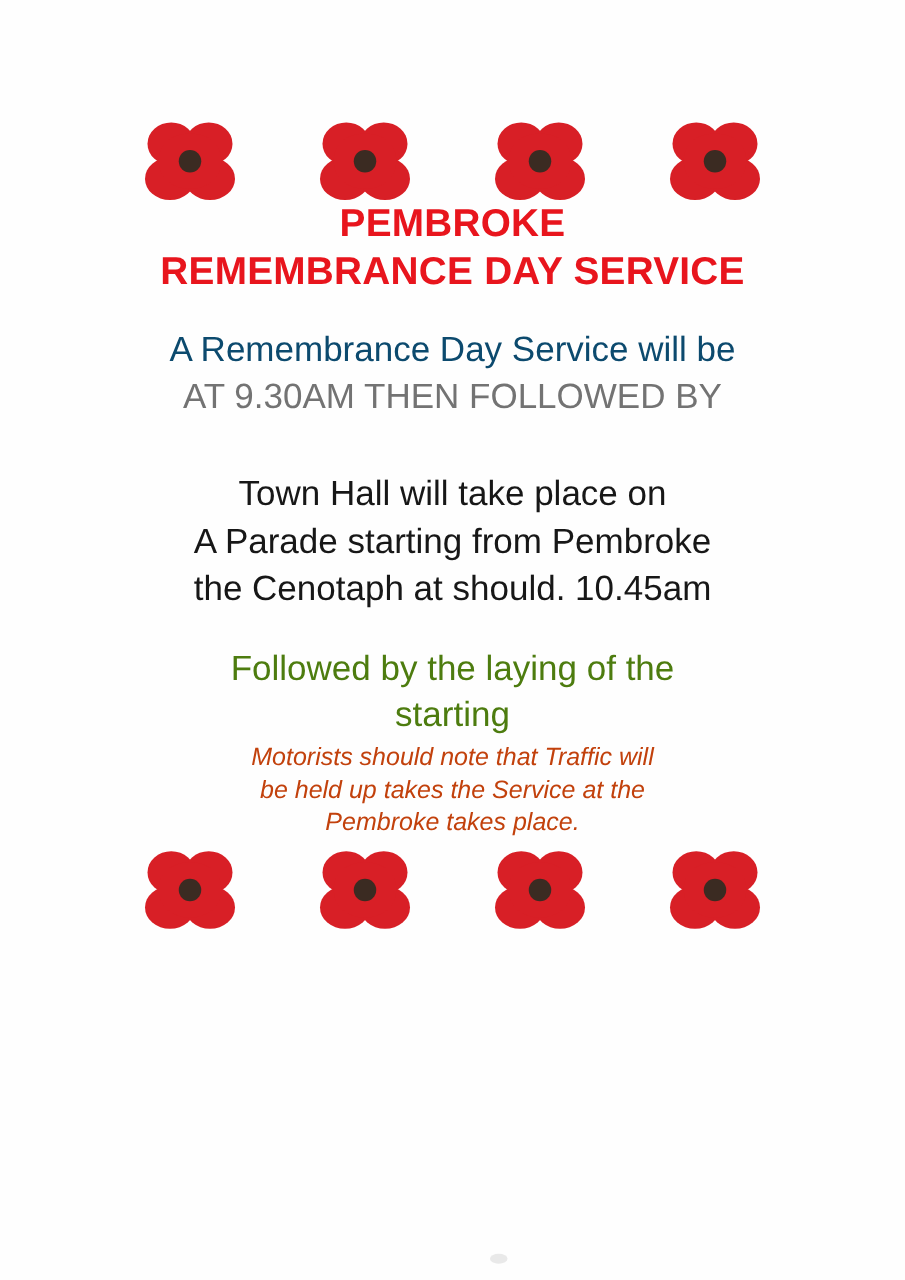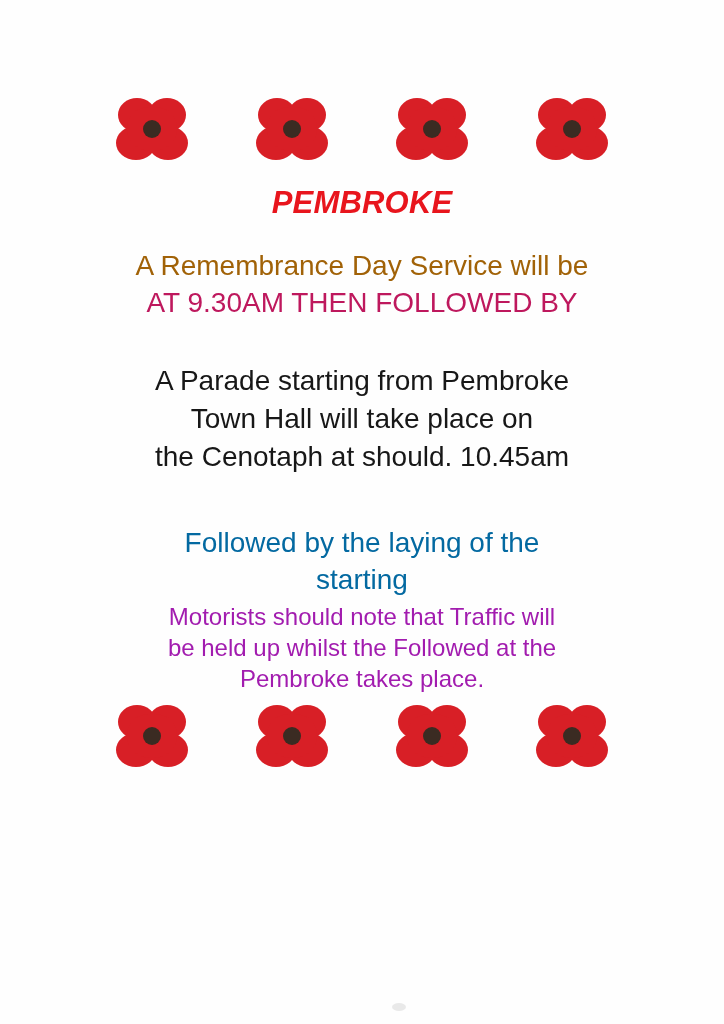--- a/index.html
+++ b/index.html
@@ -67,69 +67,68 @@
 
   
   .content {
     text-align: center;
     padding: 0 40px;
   }
 
   .title {
     color: #e8151d;
     font-weight: bold;
-    font-style: italic;
     font-size: 31px;
     line-height: 1.22;
-    margin-top: 24px;
     letter-spacing: 0.2px;
   }
   .title .line2 { display: block; }
 
   .para {
     margin-top: 26px;
     font-size: 28px;
     line-height: 1.32;
     color: #1b2a4a;
   }
   .para .l { display: block; }
 
   .red {
-    color: #be185d;
+    color: #737373;
   }
   .dark {
     color: #1b2630;
   }
   .navy {
-    color: #a16207;
+    color: #0c4a6e;
   }
 
   .para.parade {
     margin-top: 40px;
     color: #171717;
     font-size: 28px;
     line-height: 1.36;
   }
   .para.parade sup {
     font-size: 0.6em;
     vertical-align: super;
   }
 
   .para.wreaths {
-    margin-top: 48px;
-    color: #0369a1;
+    margin-top: 26px;
+    color: #4d7c0f;
     font-size: 28px;
     line-height: 1.34;
   }
 
   .para.motorists {
     margin-top: 2px;
-    color: #a21caf;
-    font-size: 24px;
+    color: #c2410c;
+    font-size: 20px;
     line-height: 1.30;
+    font-style: italic;
   }
 
   .smudge {
     position: absolute;
     left: 392px;
     top: 1003px;
     width: 14px;
     height: 8px;
     background: #e3e3e3;
     border-radius: 50%;
@@ -173,41 +172,42 @@
       <span class="petal p-br"></span>
       <span class="petal p-mid"></span>
       <span class="center"></span>
     </div>
   </div>
 
   <div class="content">
 
     <div class="title">
       <span class="line1">PEMBROKE</span>
+      <span class="line2">REMEMBRANCE DAY SERVICE</span>
     </div>
 
     <div class="para service">
       <span class="l navy">A Remembrance Day Service will be</span>
       <span class="l red">AT 9.30AM THEN FOLLOWED BY</span>
     </div>
 
     <div class="para parade">
+      <span class="l">Town Hall will take place on</span>
       <span class="l">A Parade starting from Pembroke</span>
-      <span class="l">Town Hall will take place on</span>
       <span class="l">the Cenotaph at should. 10.45am</span>
     </div>
 
     <div class="para wreaths">
       <span class="l">Followed by the laying of the</span>
       <span class="l">starting</span>
     </div>
 
     <div class="para motorists">
       <span class="l">Motorists should note that Traffic will</span>
-      <span class="l">be held up whilst the Followed at the</span>
+      <span class="l">be held up takes the Service at the</span>
       <span class="l">Pembroke takes place.</span>
     </div>
 
   </div>
 
   <div class="poppy-row bottom">
     <div class="poppy">
       <span class="petal p-tl"></span>
       <span class="petal p-tr"></span>
       <span class="petal p-bl"></span>

